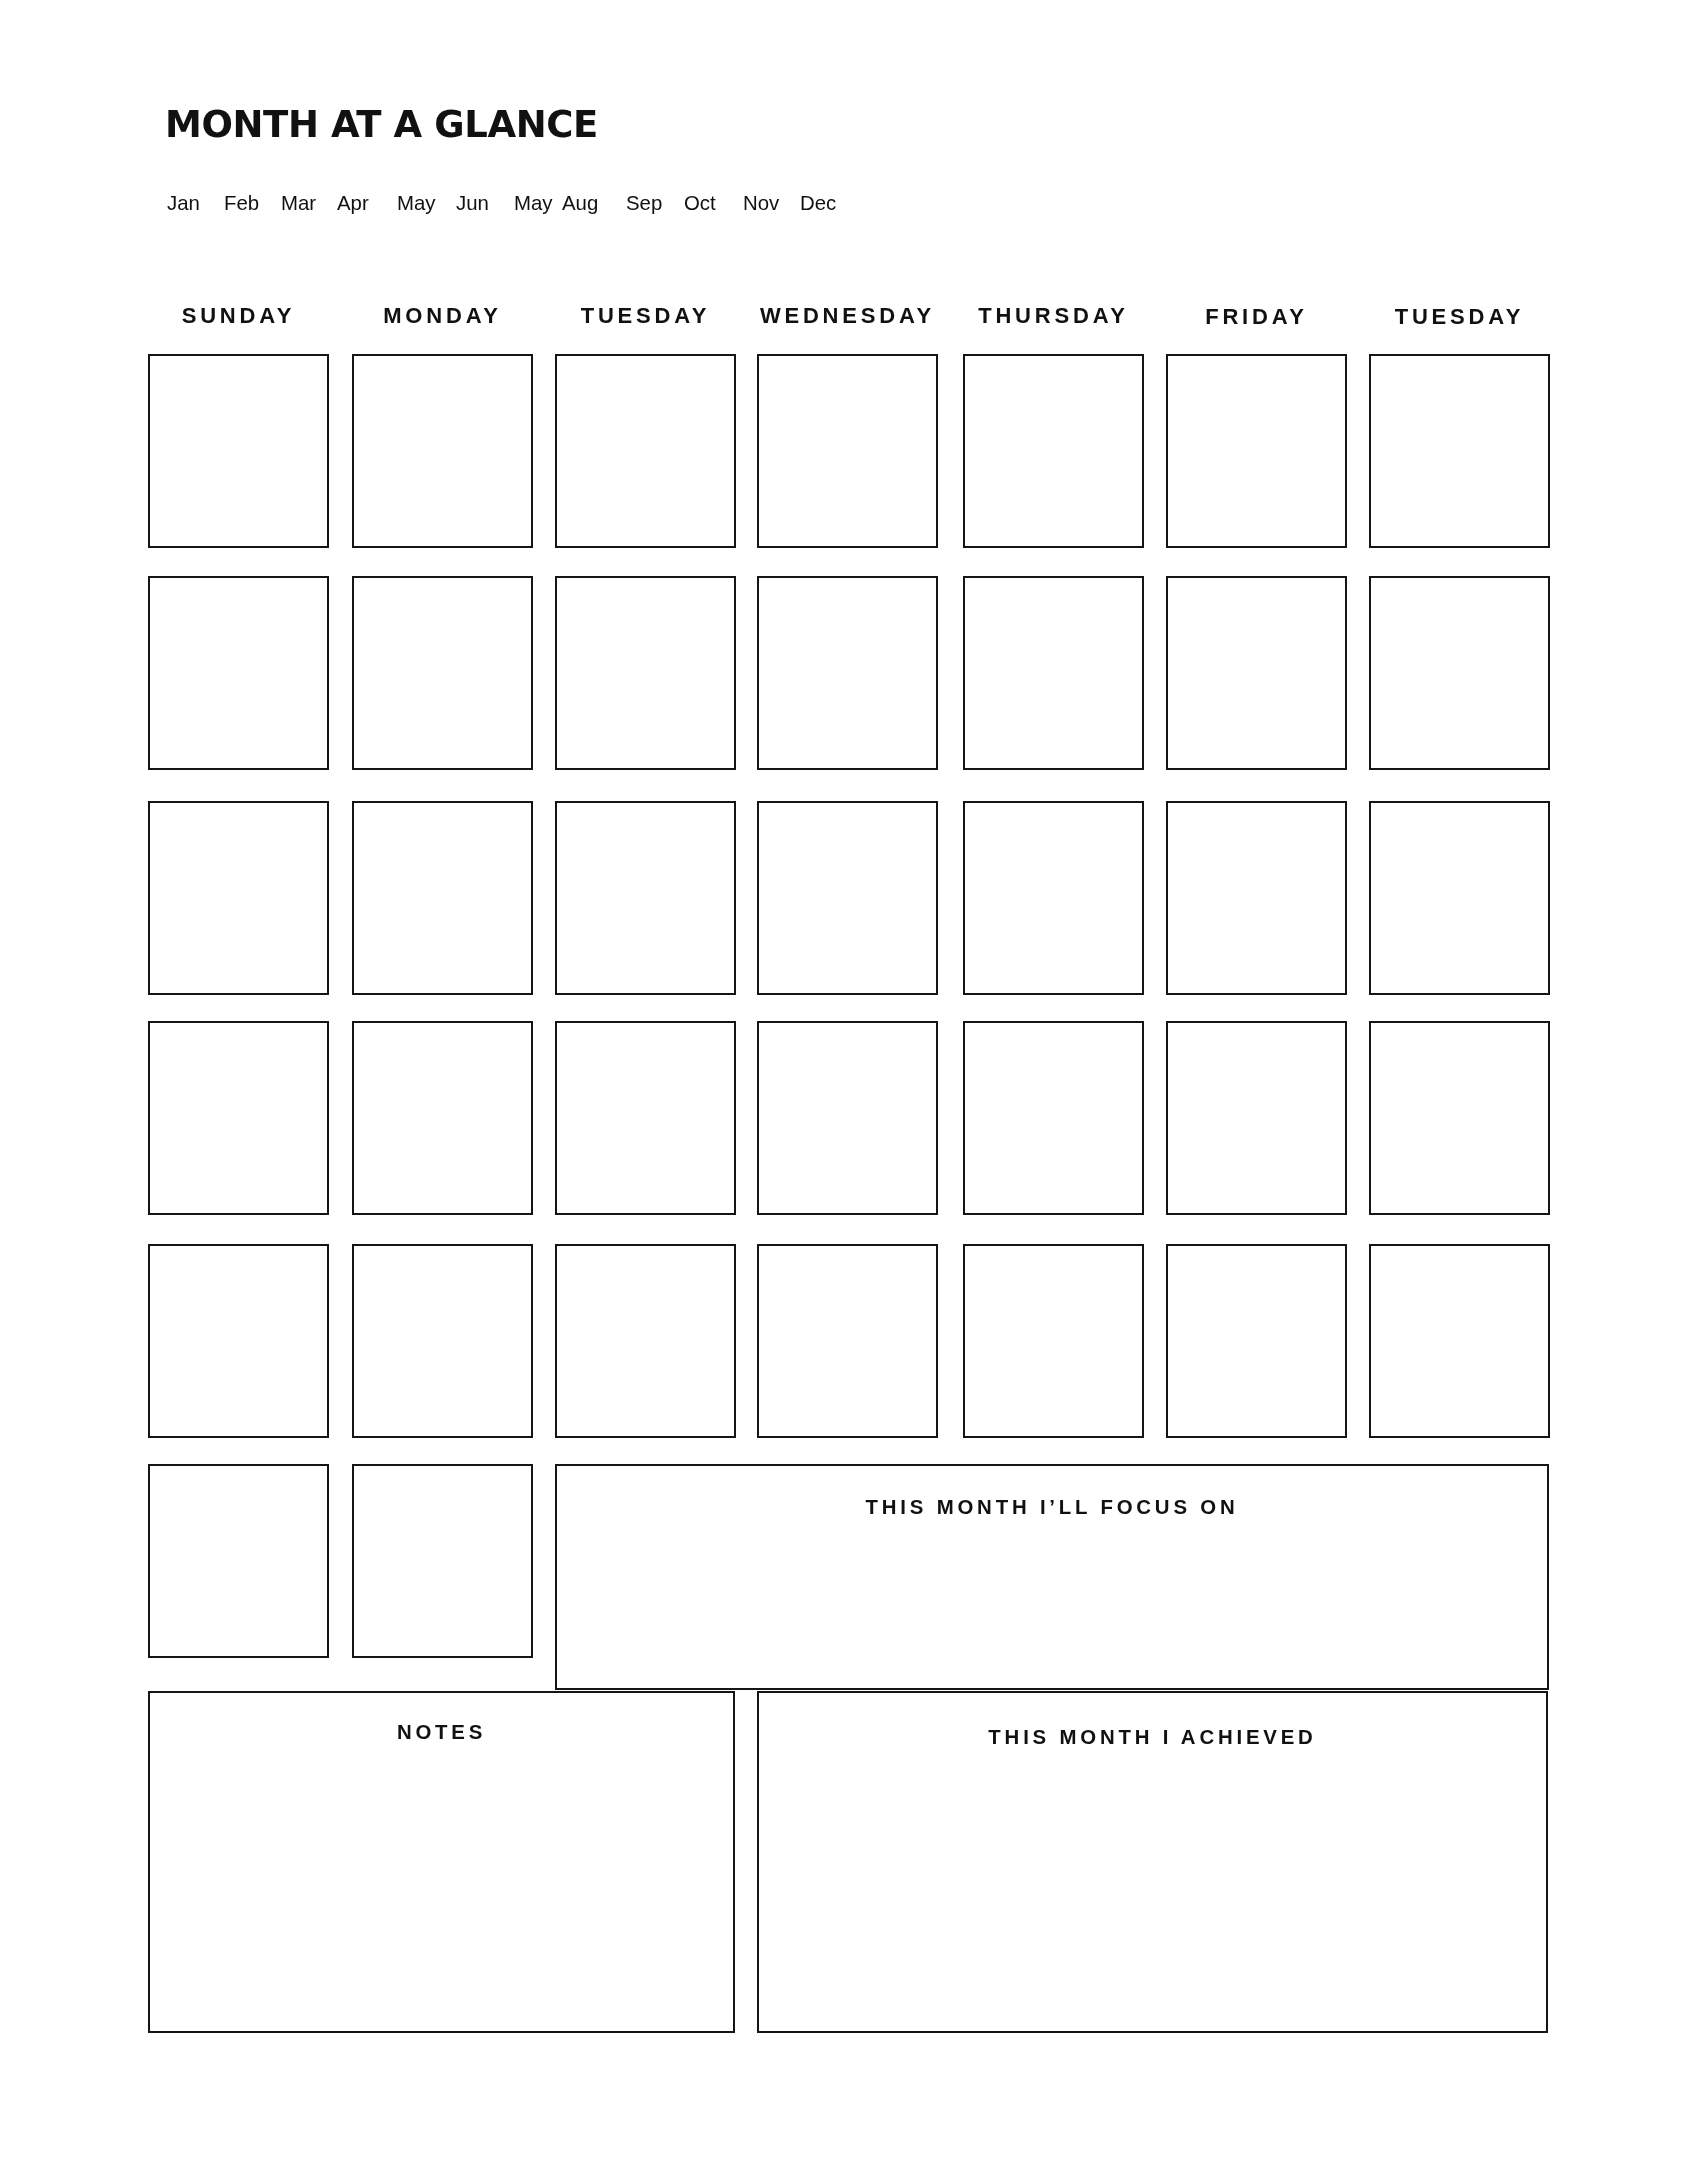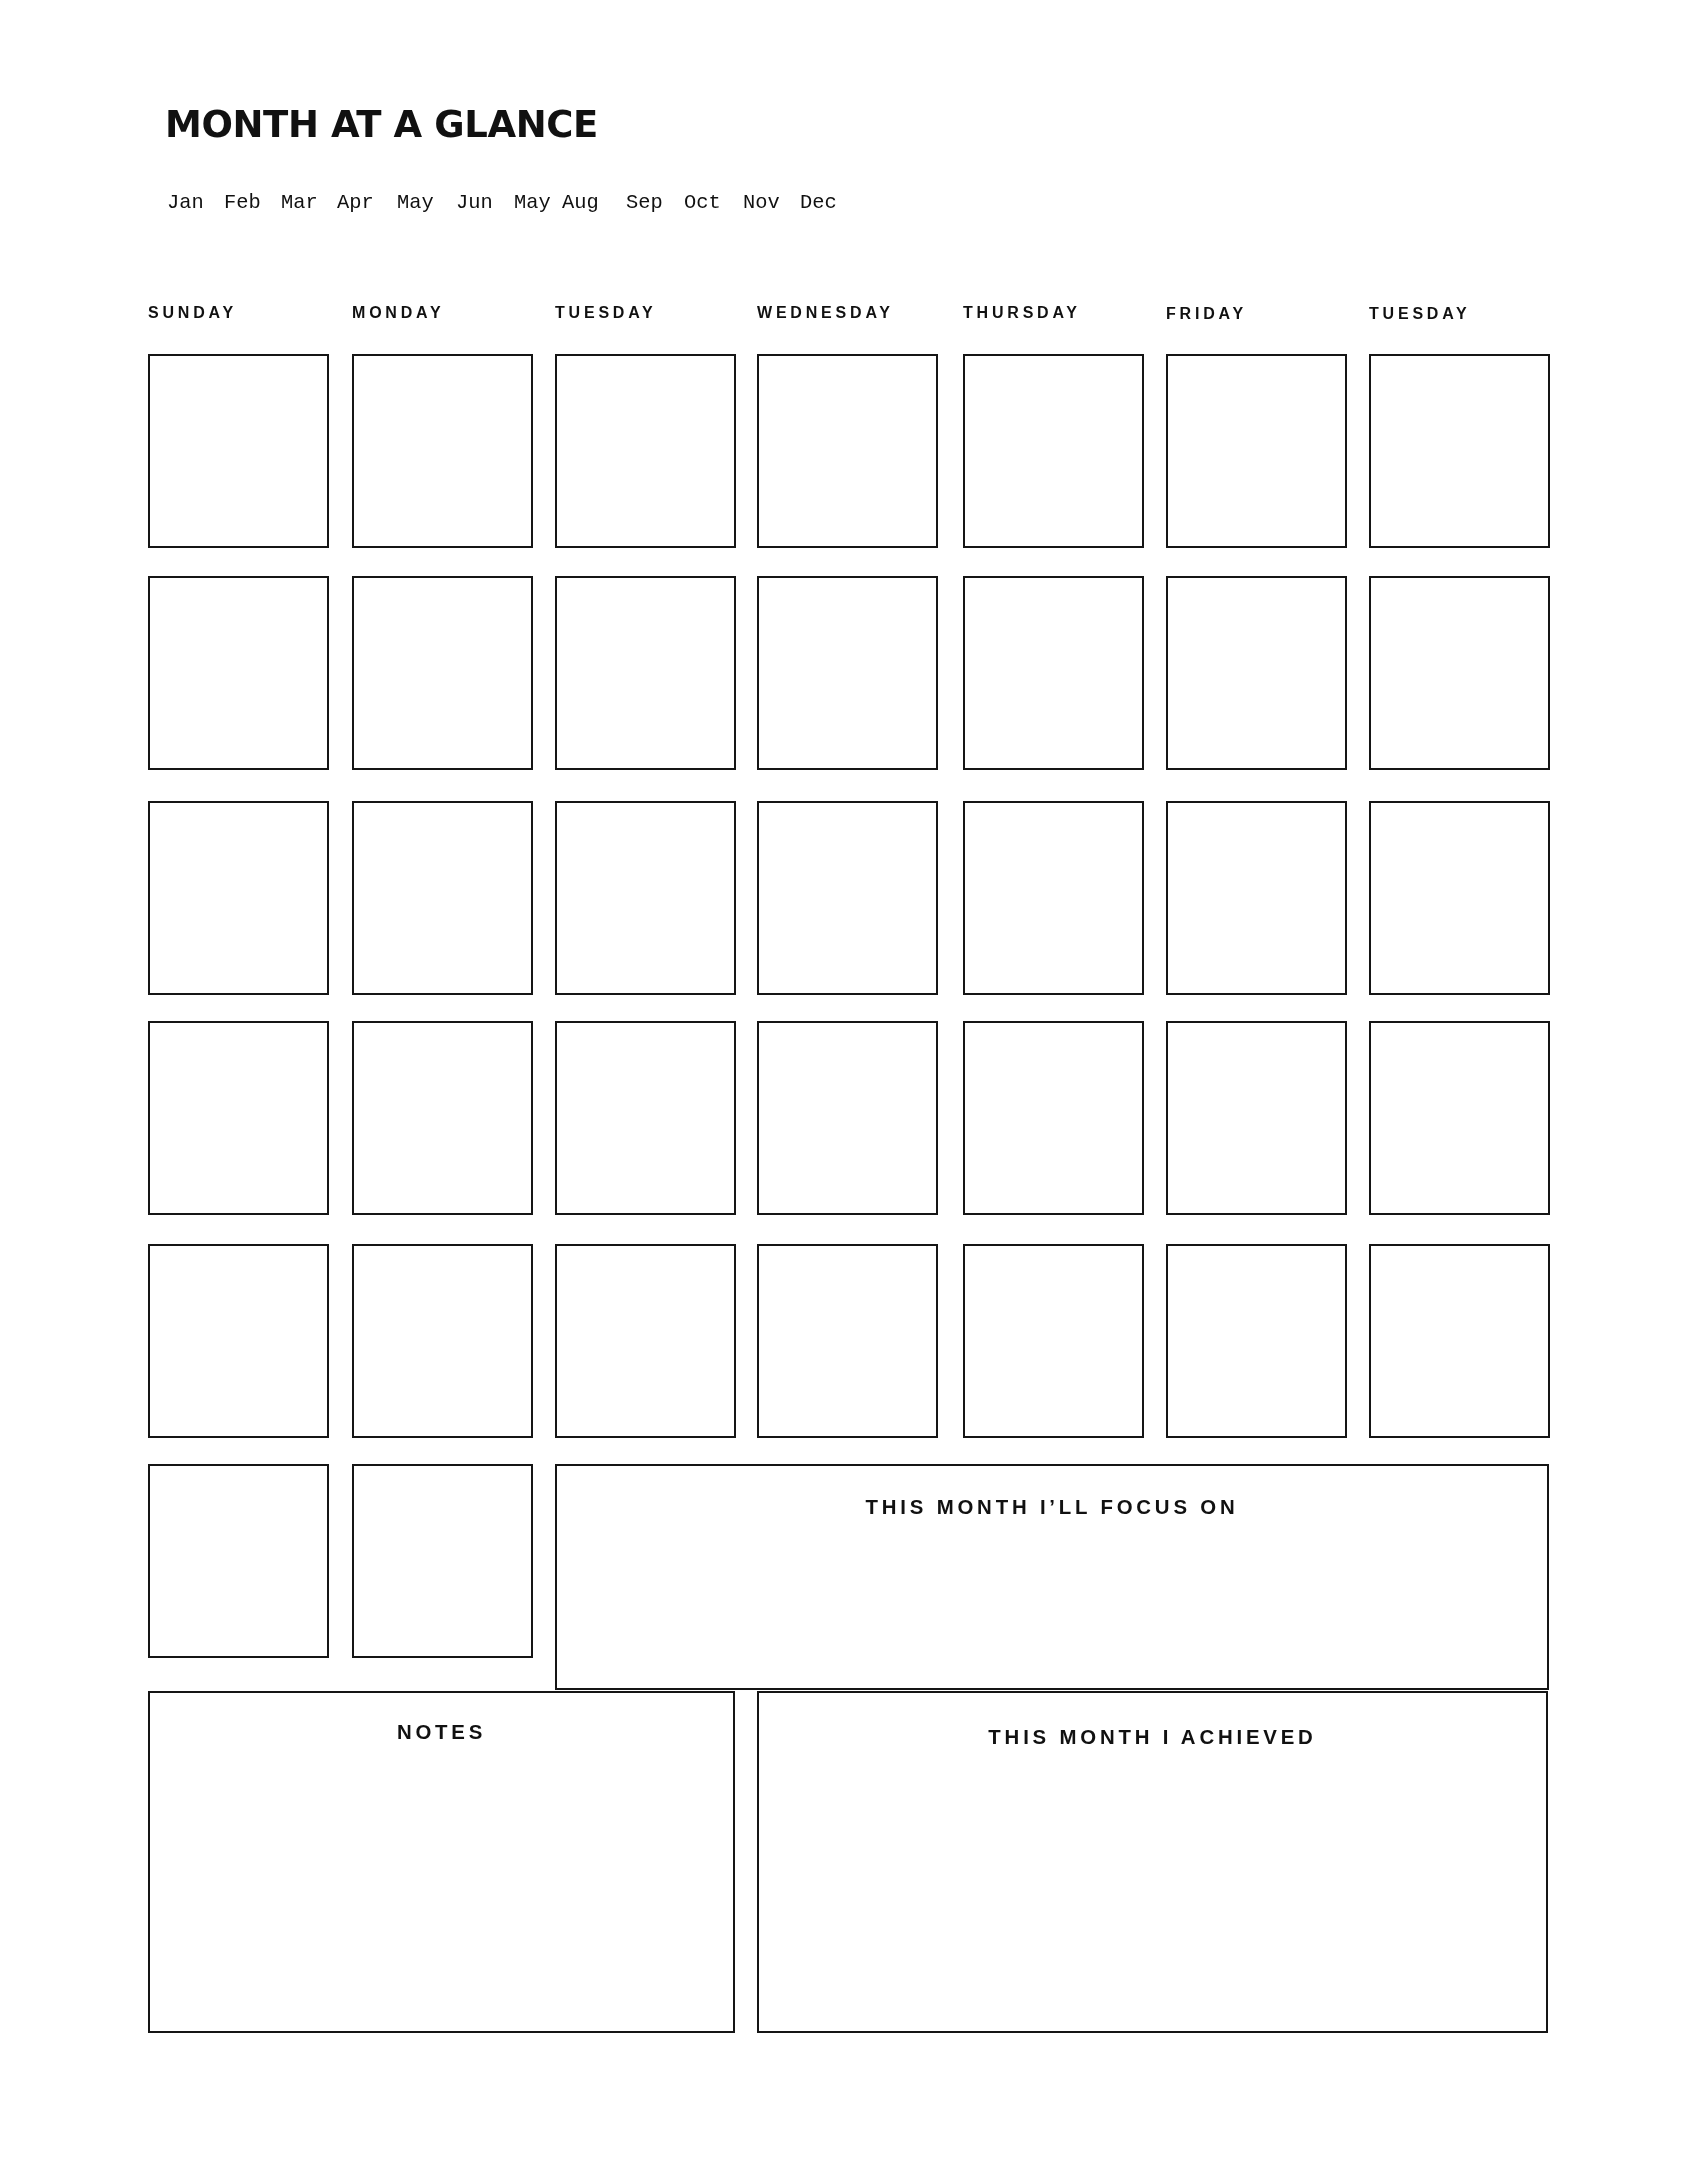--- a/index.html
+++ b/index.html
@@ -1,20 +1,20 @@
 <!DOCTYPE html>
 <html style="font-size:13.6px"><head>
 <meta charset="utf-8">
 <style>
   html, body { margin:0; padding:0; background:#ffffff; }
   body { width:1685px; height:2181px; position:relative; overflow:hidden; color:#111111; }
   .title { position:absolute; left:165px; top:106px; font-family:"DejaVu Sans", sans-serif; font-weight:bold; font-size:37px; letter-spacing:-0.4px; white-space:nowrap; line-height:1; }
   .months { position:absolute; top:193px; left:0; height:25.6px; }
-  .month { position:absolute; font-family:Liberation Mono, monospace; font-size:20.4px; line-height:1; white-space:nowrap; cursor:pointer; }
-  .dayhdr { position:absolute; top:305px; width:181px; text-align:left; font-family:"Liberation Sans", sans-serif; font-weight:bold; font-size:16px; letter-spacing:3.8px; line-height:1; white-space:nowrap; }
+  .month { position:absolute; font-family:Liberation Sans, sans-serif; font-size:20.4px; line-height:1; white-space:nowrap; cursor:pointer; }
+  .dayhdr { position:absolute; top:305px; width:181px; text-align:center; font-family:"Liberation Sans", sans-serif; font-weight:bold; font-size:22px; letter-spacing:3.8px; line-height:1; white-space:nowrap; }
   .cell { position:absolute; box-sizing:border-box; border:2.6px solid #151515; background:#fff; }
   .panel { position:absolute; box-sizing:border-box; border:2.6px solid #151515; background:#fff; }
   .panel-label { position:absolute; left:0; right:0; text-align:center; font-family:"Liberation Sans", sans-serif; font-weight:bold; font-size:20.4px; letter-spacing:3.8px; line-height:1; white-space:nowrap; }
 </style>
 </head>
 <body>
 
 <div class="title">MONTH AT A GLANCE</div>
 
 <div class="months">

